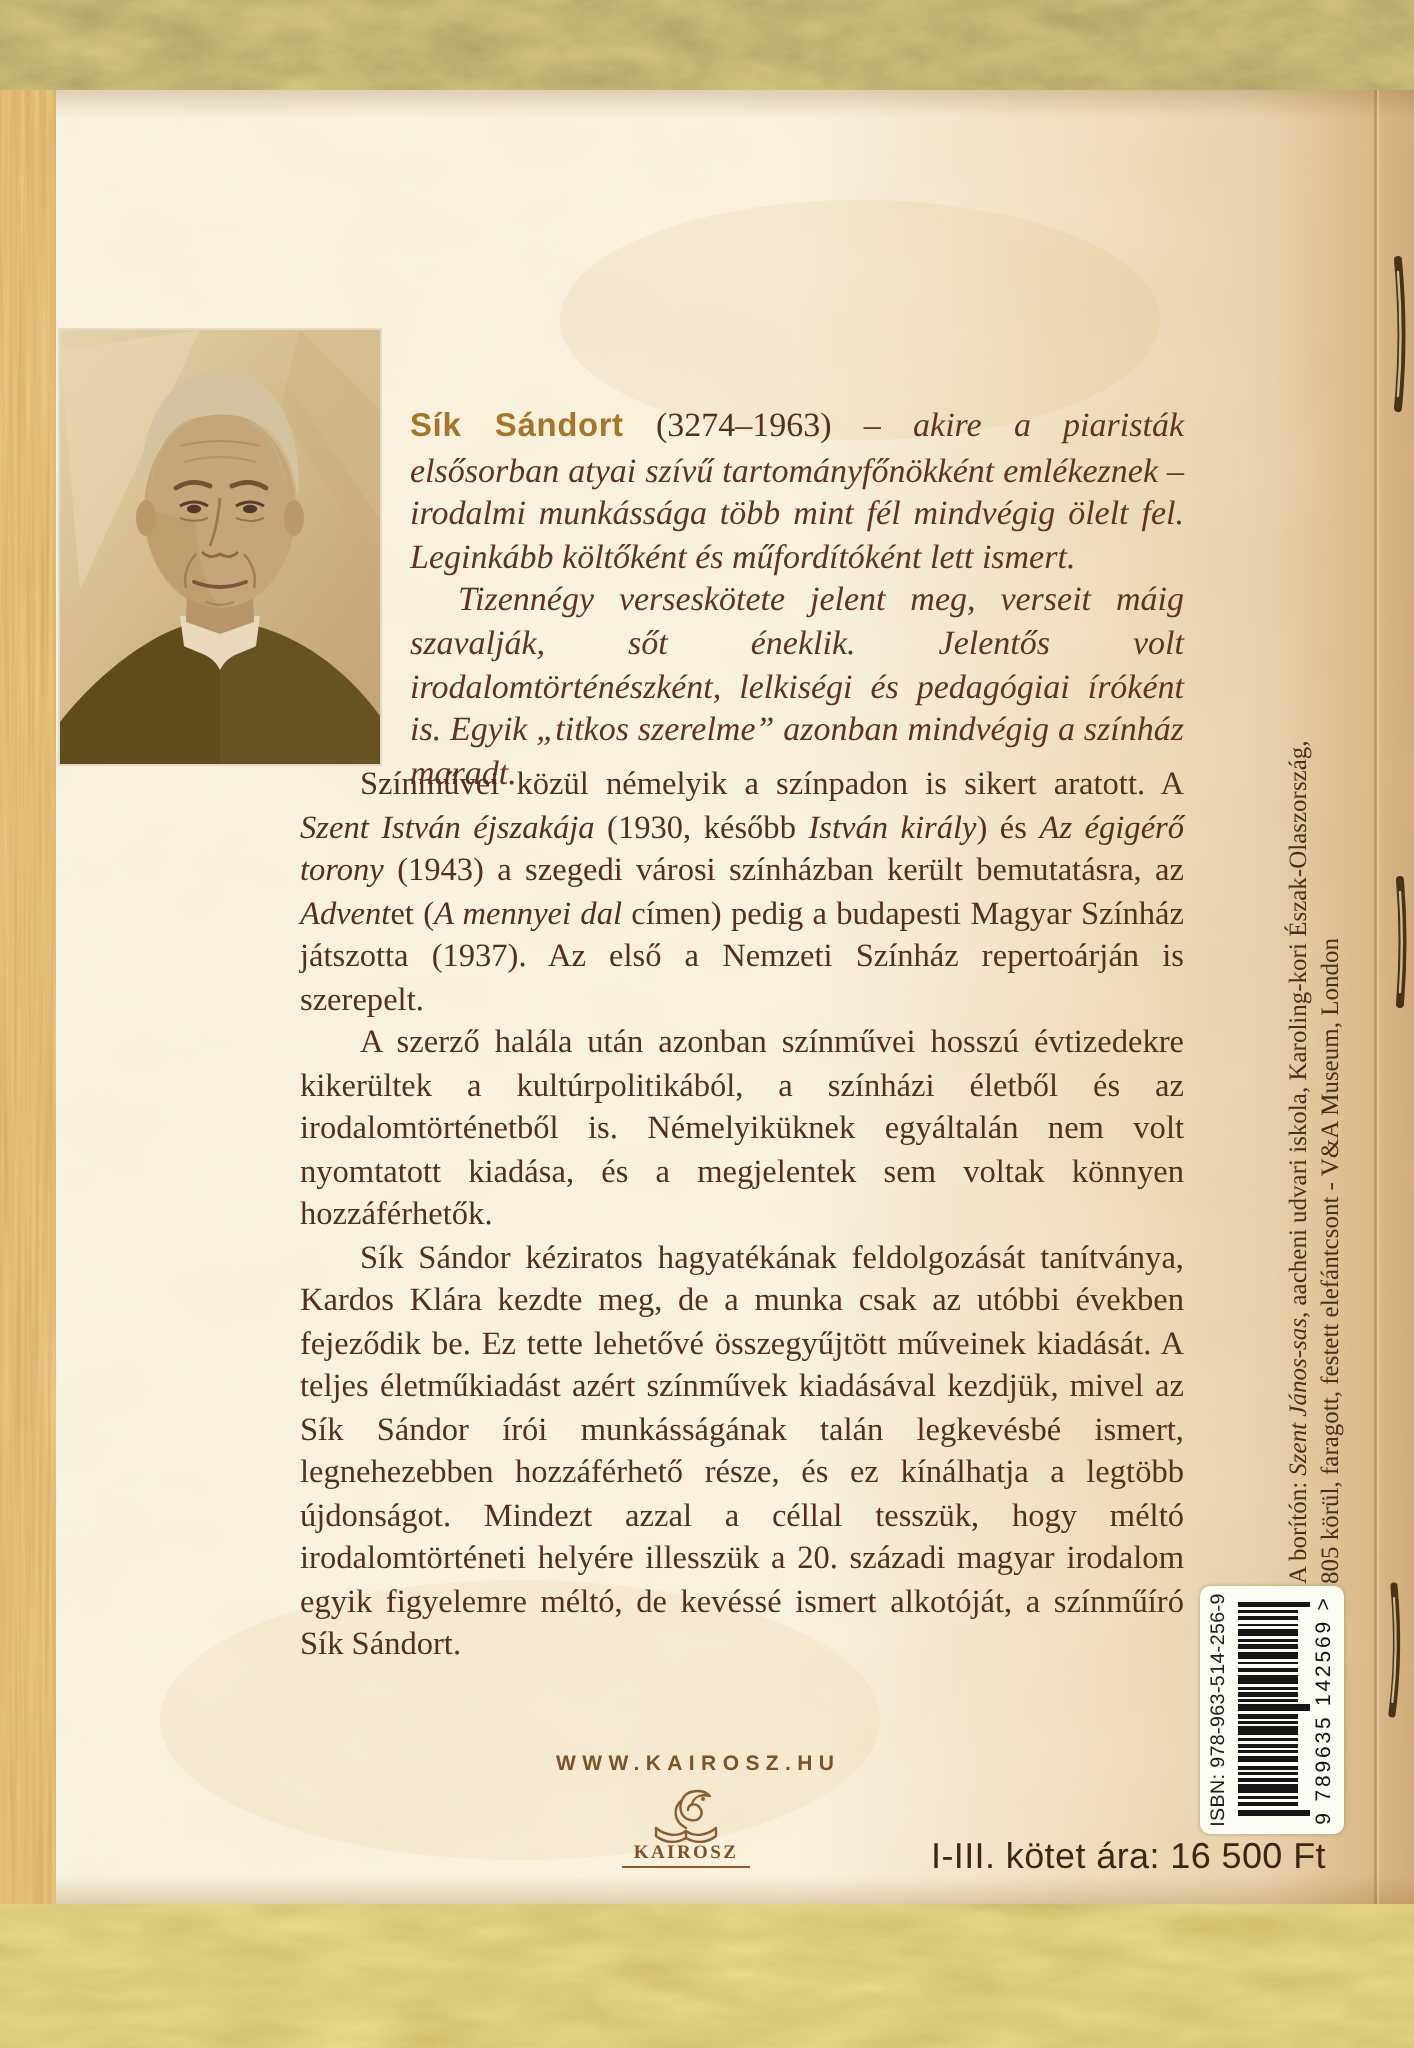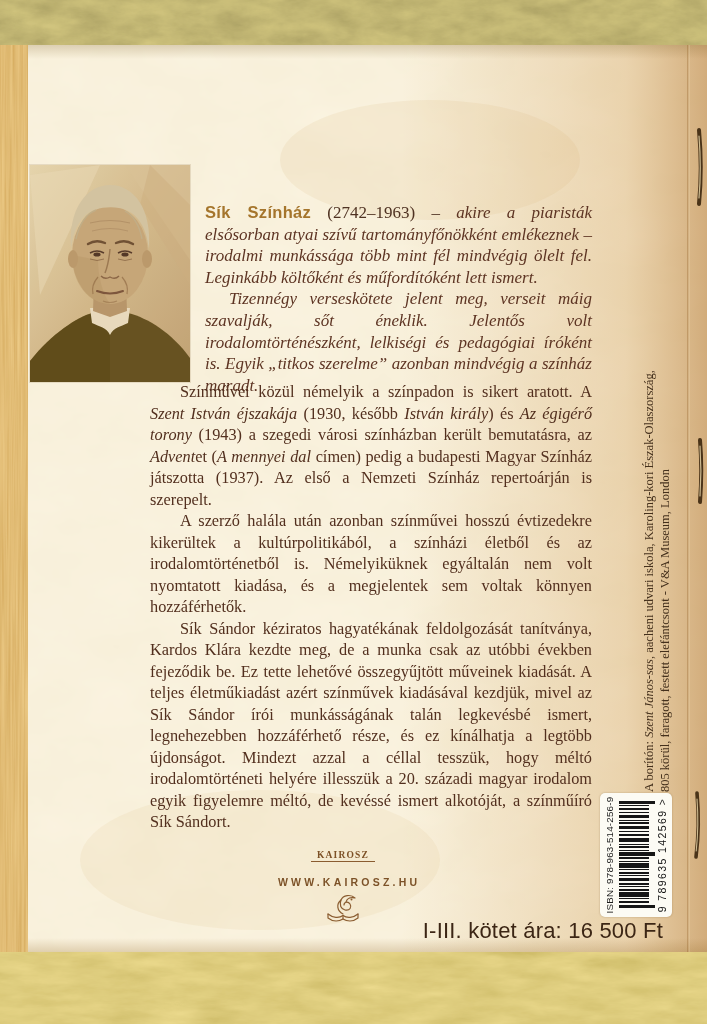--- a/index.html
+++ b/index.html
@@ -51,24 +51,24 @@
     font-family:"Liberation Sans",sans-serif;font-size:9.8px;line-height:16px;
     color:#1c1c1c;text-align:center;letter-spacing:.2px;white-space:nowrap;}
   .bars{position:absolute;left:19px;top:8px;width:37px;height:107px;}
   .digits-rot{position:absolute;left:55px;top:0;width:15px;height:124px;}
   .digits-rot .rot-inner{width:124px;height:15px;transform:rotate(-90deg) translateX(-124px);
     font-family:"Liberation Sans",sans-serif;font-size:10.5px;line-height:15px;
     color:#111;letter-spacing:1.4px;text-align:center;white-space:nowrap;}
 
   
   .price{right:44px;top:918px;font-family:"Liberation Sans",sans-serif;
-    font-size:22px;color:#3c2615;letter-spacing:.2px;}
-
-  
-  .kairosz-name{left:311px;top:850px;width:64px;text-align:center;
+    font-size:18px;color:#3c2615;letter-spacing:.2px;}
+
+  
+  .kairosz-name{left:311px;top:922px;width:64px;text-align:center;
     font-family:"Liberation Serif",serif;font-weight:bold;font-size:9.5px;
     letter-spacing:1.2px;color:#7d5126;border-bottom:1px solid #8a5c30;padding-bottom:1px;}
   .emblem{left:325px;top:894px;width:36px;height:30px;}
   .publisher-url{left:278px;top:876px;width:130px;text-align:center;
     font-family:"Liberation Sans",sans-serif;font-weight:bold;font-size:10.5px;
     letter-spacing:3.2px;color:#7c5228;}
 </style>
 </head>
 <body>
 
@@ -187,21 +187,21 @@
     <path d="M92,112 Q99,120 97,129" stroke="rgba(148,112,74,0.75)" stroke-width="1.2" fill="none"></path>
     <path d="M67,126 Q80,131 93,126" stroke="#7b543c" stroke-width="2" fill="none" stroke-linecap="round"></path>
     <path d="M73,136 Q80,139 87,136" stroke="rgba(148,112,74,0.6)" stroke-width="1.2" fill="none"></path>
     <path d="M60,58 Q80,53 100,58" stroke="rgba(160,126,88,0.5)" stroke-width="1" fill="none"></path>
     <path d="M62,66 Q80,61 98,66" stroke="rgba(160,126,88,0.45)" stroke-width="1" fill="none"></path>
     <rect width="160" height="217" fill="#a87c3c" opacity="0.06"></rect>
   </svg>
 </div>
 
 <div class="abs intro">
-  <p><span class="author-name">Sík Színház</span><span class="author-dates"> (2742–1963) – </span><i>akire a piaristák elsősorban atyai szívű tartományfőnökként emlékeznek – irodalmi munkássága több mint fél mindvégig ölelt fel. Leginkább költőként és műfordítóként lett ismert.</i></p>
+  <p><span class="author-name">Sík Sándort</span><span class="author-dates"> (3274–1963) – </span><i>akire a piaristák elsősorban atyai szívű tartományfőnökként emlékeznek – irodalmi munkássága több mint fél mindvégig ölelt fel. Leginkább költőként és műfordítóként lett ismert.</i></p>
   <p class="ind"><i>Tizennégy verseskötete jelent meg, verseit máig szavalják, sőt éneklik. Jelentős volt irodalomtörténészként, lelkiségi és pedagógiai íróként is. Egyik „titkos szerelme” azonban mindvégig a színház maradt.</i></p>
 </div>
 
 <div class="abs body-text">
   <p><span>Színművei közül némelyik a színpadon is sikert aratott. A </span><i>Szent István éjszakája</i><span> (1930, később </span><i>István király</i><span>) és </span><i>Az égigérő torony</i><span> (1943) a szegedi városi színházban került bemutatásra, az </span><i>Advent</i><span>et (</span><i>A mennyei dal</i><span> címen) pedig a budapesti Magyar Színház játszotta (1937). Az első a Nemzeti Színház repertoárján is szerepelt.</span></p>
   <p><span>A szerző halála után azonban színművei hosszú évtizedekre kikerültek a kultúrpolitikából, a színházi életből és az irodalomtörténetből is. Némelyiküknek egyáltalán nem volt nyomtatott kiadása, és a megjelentek sem voltak könnyen hozzáférhetők.</span></p>
   <p><span>Sík Sándor kéziratos hagyatékának feldolgozását tanítványa, Kardos Klára kezdte meg, de a munka csak az utóbbi években fejeződik be. Ez tette lehetővé összegyűjtött műveinek kiadását. A teljes életműkiadást azért színművek kiadásával kezdjük, mivel az Sík Sándor írói munkásságának talán legkevésbé ismert, legnehezebben hozzáférhető része, és ez kínálhatja a legtöbb újdonságot. Mindezt azzal a céllal tesszük, hogy méltó irodalomtörténeti helyére illesszük a 20. századi magyar irodalom egyik figyelemre méltó, de kevéssé ismert alkotóját, a színműíró Sík Sándort.</span></p>
 </div>
 
 <div class="abs rot-box side-note">

